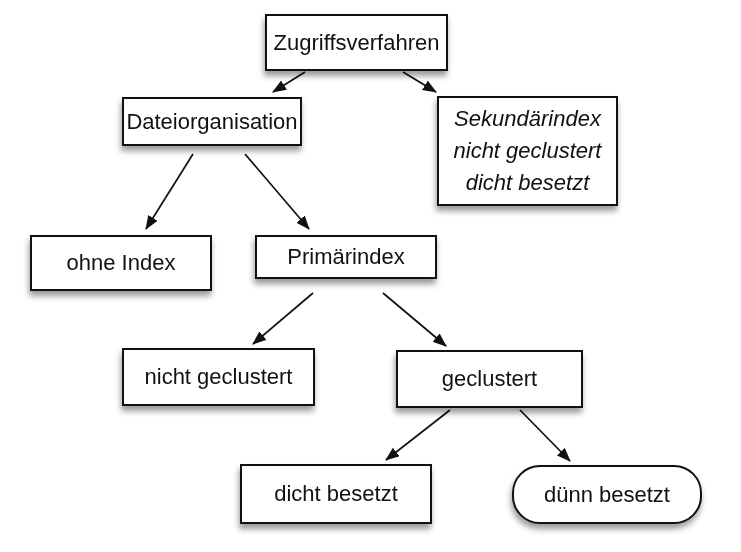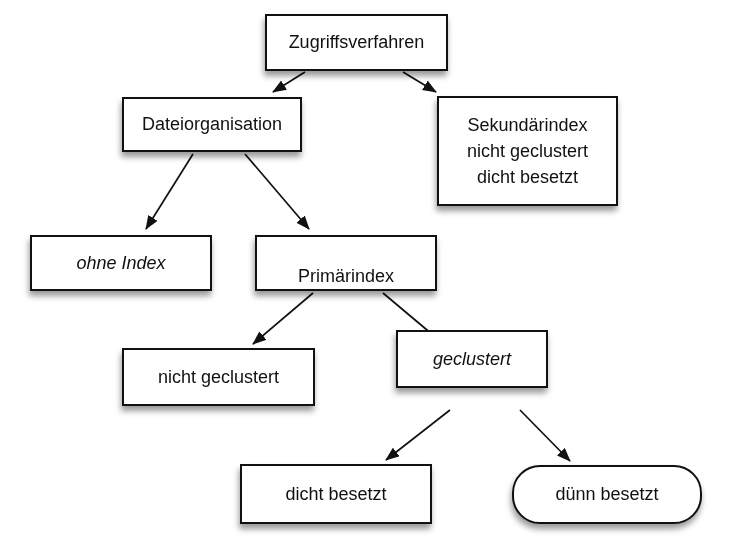--- a/index.html
+++ b/index.html
@@ -28,33 +28,34 @@
     box-sizing: border-box;
     background: #ffffff;
     border: 2px solid #111111;
     box-shadow: -1px 5px 6px rgba(0,0,0,0.40);
     display: flex;
     flex-direction: column;
     align-items: center;
     justify-content: center;
     text-align: center;
     color: #111111;
-    font-size: 18px;
+    font-size: 22px;
     line-height: 1.45;
   }
   .node .em {
+    font-style: italic;
   }
   
   #n-root        { left: 265px; top: 14px;  width: 183px; height: 57px; }
-  #n-dateiorg    { left: 122px; top: 97px;  width: 180px; height: 55px; }
+  #n-dateiorg    { left: 122px; top: 97px;  width: 180px; height: 49px; }
   #n-zugriffspfad{ left: 437px; top: 96px;  width: 181px; height: 110px; }
-  #n-ohneindex   { left: 30px;  top: 235px; width: 182px; height: 56px; font-style: italic; }
-  #n-primaer     { left: 255px; top: 235px; width: 182px; height: 56px; justify-content: flex-end; }
+  #n-ohneindex   { left: 30px;  top: 235px; width: 182px; height: 56px; }
+  #n-primaer     { left: 255px; top: 235px; width: 182px; height: 44px; }
   #n-nichtgecl   { left: 122px; top: 348px; width: 193px; height: 58px; }
-  #n-geclustert  { left: 396px; top: 330px; width: 152px; height: 58px; font-style: italic; }
+  #n-geclustert  { left: 396px; top: 350px; width: 187px; height: 58px; }
   #n-dicht       { left: 240px; top: 464px; width: 192px; height: 60px; }
   #n-duenn       { left: 512px; top: 465px; width: 190px; height: 59px; border-radius: 28px; }
 </style>
 </head>
 <body>
 
 <div class="stage">
 
   <svg class="edges" width="741" height="552" viewBox="0 0 741 552" xmlns="http://www.w3.org/2000/svg">
     <defs>

